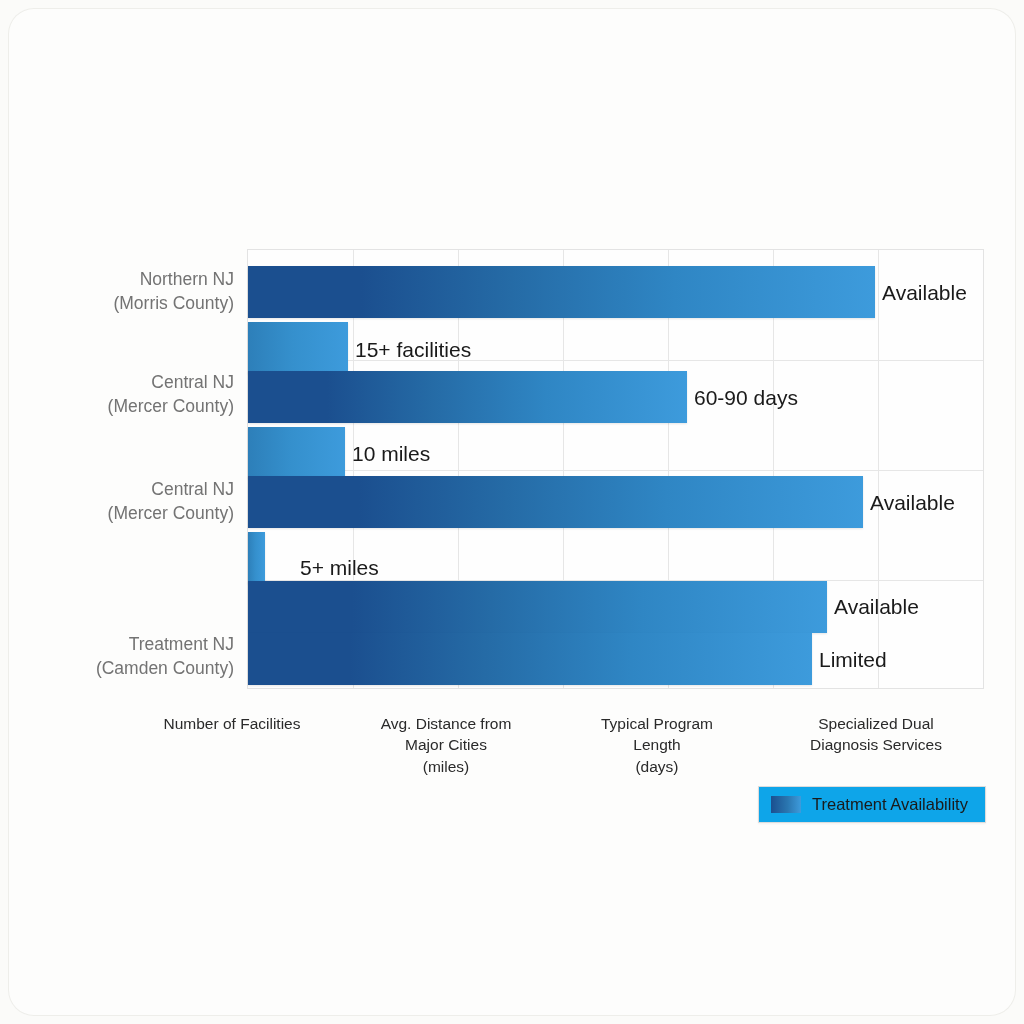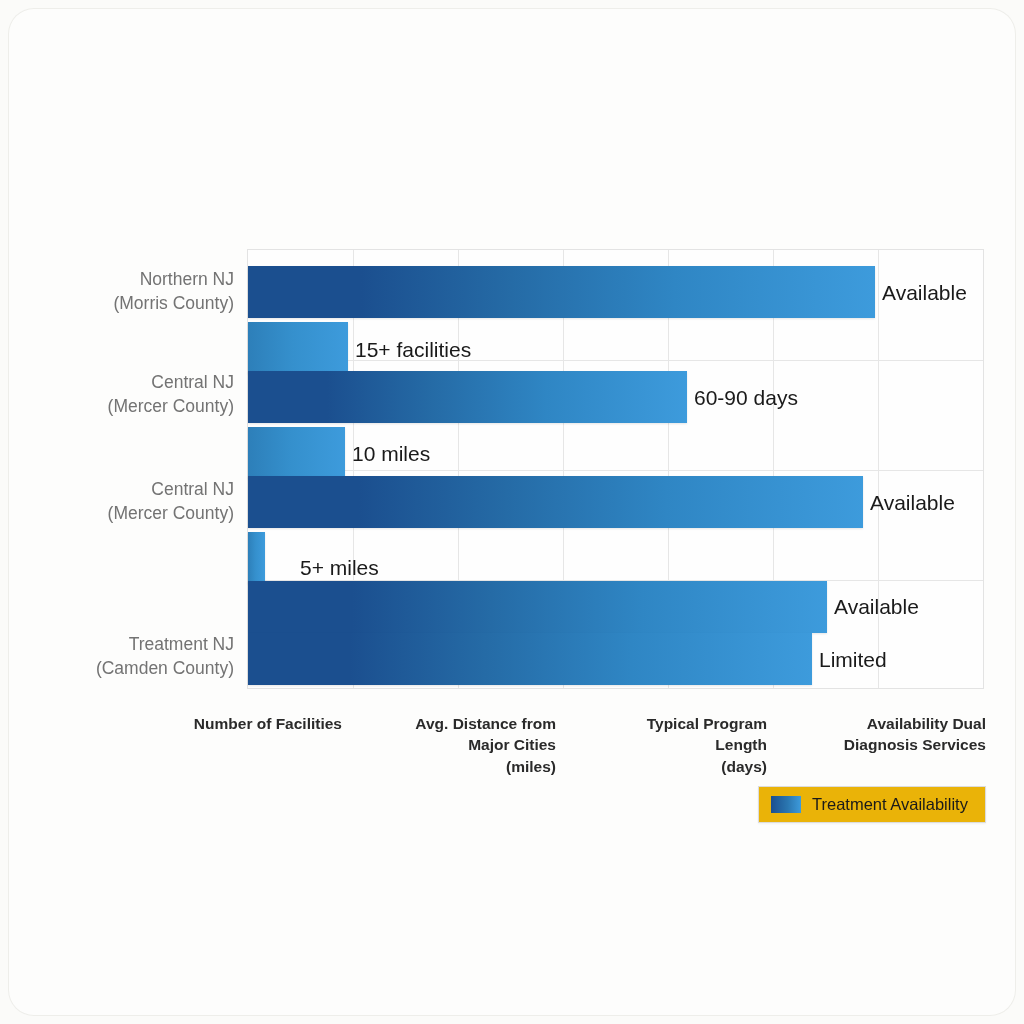--- a/index.html
+++ b/index.html
@@ -66,34 +66,33 @@
     font-size: 17.5px;
     color: #737373;
     line-height: 1.35;
     width: 215px;
     right: 790px;
   }
 
   
   .xlab {
     position: absolute;
-    text-align: right;
+    text-align: center;
     font-size: 15.5px;
     color: #2a2a2a;
     line-height: 1.38;
     top: 713px;
-    font-weight: bold;
   }
 
   
   .legend {
     position: absolute;
     left: 758px; top: 786px;
     width: 228px; height: 37px;
-    background: #eab308;
+    background: #0ea5e9;
     border: 1px solid #dcdcdc;
     display: flex;
     align-items: center;
     padding: 0 12px;
     box-shadow: 0 1px 2px rgba(0,0,0,0.05);
   }
   .legend-swatch {
     width: 30px; height: 17px;
     background: linear-gradient(to right, #1b4f8f 0%, #2a76b0 55%, #3d9bdc 100%);
     margin-right: 11px;
@@ -170,21 +169,21 @@
     <div>Typical Program</div>
     <div>Length</div>
     <div>(days)</div>
   </div>
   <div class="xlab" style="left:336px; width:220px;">
     <div>Avg. Distance from</div>
     <div>Major Cities</div>
     <div>(miles)</div>
   </div>
   <div class="xlab" style="left:766px; width:220px;">
-    <div>Availability Dual</div>
+    <div>Specialized Dual</div>
     <div>Diagnosis Services</div>
   </div>
 
   <div class="legend">
     <span class="legend-swatch"></span>
     <span class="legend-text">Treatment Availability</span>
   </div>
 </div>
 
 </body></html>

